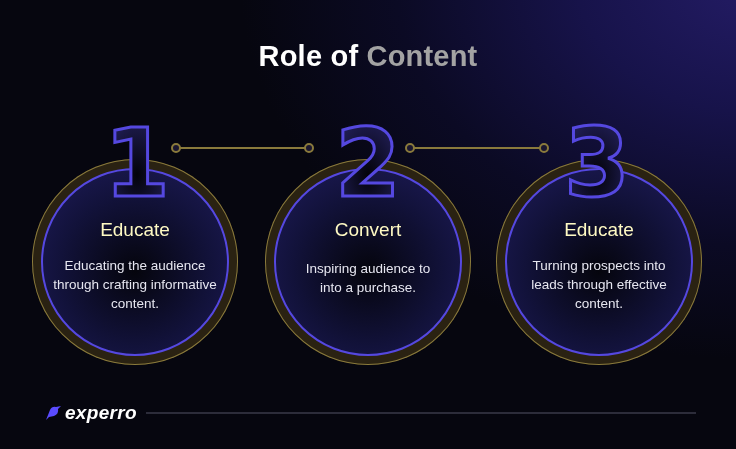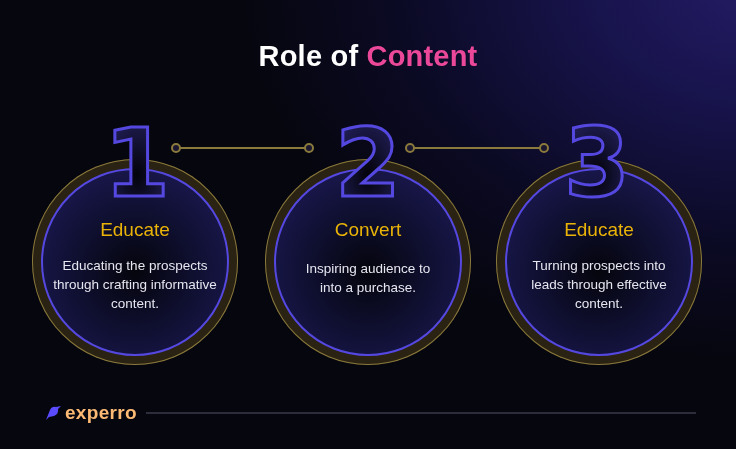--- a/index.html
+++ b/index.html
@@ -9,60 +9,60 @@
     font-family: "Liberation Sans", sans-serif;
   }
   .bg-glow {
     position: absolute; inset: 0;
     background: radial-gradient(ellipse 520px 380px at 760px -20px, #241c66 0%, #17134a 35%, #0b0a24 70%, rgba(6,6,15,0) 100%);
   }
   .title {
     position: absolute; top: 40px; left: 0; width: 736px; text-align: center;
     font-size: 29px; font-weight: bold; color: #ffffff; letter-spacing: 0.2px;
   }
-  .title .accent { color: #ec4899; }
+  .title .accent { color: #a3a3a3; }
   .connector {
     position: absolute; height: 2px; background: #8a7a3c;
   }
   .node {
     position: absolute; width: 10px; height: 10px; border-radius: 50%;
     border: 2px solid #8a7a3c; background: #1a1630; box-sizing: border-box;
   }
   .step {
     position: absolute; width: 206px; height: 206px; border-radius: 50%;
     background: #2a2212;
     box-shadow: 0 0 0 1px #8a7a3c inset;
   }
   .step .inner {
     position: absolute; left: 9px; top: 9px; width: 188px; height: 188px; border-radius: 50%;
     box-sizing: border-box; border: 2px solid #5548e0;
     background: radial-gradient(circle at 50% 55%, #05050d 0%, #12123a 55%, #1f1c5c 100%);
   }
   .step .heading {
     position: absolute; left: 0; width: 206px; top: 60px; text-align: center;
-    color: #eab308; font-size: 19px;
+    color: #fef9c3; font-size: 19px;
   }
   .step .desc {
     position: absolute; left: 18px; width: 170px; top: 97px; text-align: center;
     color: #e6e6f0; font-size: 13.5px; line-height: 19px;
   }
   .numeral {
     position: absolute; width: 90px; height: 90px;
   }
   .numeral svg { width: 100%; height: 100%; overflow: visible; }
   .numeral text {
     font-family: "DejaVu Sans", sans-serif; font-weight: bold; font-size: 94px;
     fill: url(#numFill); stroke: #5548e0; stroke-width: 3px;
   }
   .logo {
     position: absolute; left: 44px; top: 402px; display: flex; align-items: center;
   }
   .logo .mark { width: 18px; height: 16px; margin-right: 3px; }
   .logo .word {
-    color: #fdba74; font-size: 19px; font-weight: bold; letter-spacing: 0.3px;
+    color: #ffffff; font-size: 19px; font-weight: bold; font-style: italic; letter-spacing: 0.3px;
   }
   .footer-line {
     position: absolute; left: 146px; top: 412px; width: 550px; height: 2px; background: #2c2c3a;
   }
 </style>
 </head>
 <body>
 
 <div class="bg-glow"></div>
 
@@ -83,21 +83,21 @@
 <div class="connector" style="left:180px; top:147px; width:128px;"></div>
 <div class="node" style="left:171px; top:143px;"></div>
 <div class="node" style="left:304px; top:143px;"></div>
 <div class="connector" style="left:414px; top:147px; width:130px;"></div>
 <div class="node" style="left:405px; top:143px;"></div>
 <div class="node" style="left:539px; top:143px;"></div>
 
 <div class="step" style="left:32px; top:159px;">
   <div class="inner"></div>
   <div class="heading">Educate</div>
-  <div class="desc">Educating the prospects through crafting informative content.</div>
+  <div class="desc">Educating the audience through crafting informative content.</div>
 </div>
 <div class="numeral" style="left:92px; top:118px;">
   <svg viewBox="0 0 90 90">
       <text x="45" y="78" text-anchor="middle">1</text>
     </svg>
 </div>
 
 <div class="step" style="left:265px; top:159px;">
   <div class="inner"></div>
   <div class="heading">Convert</div>

